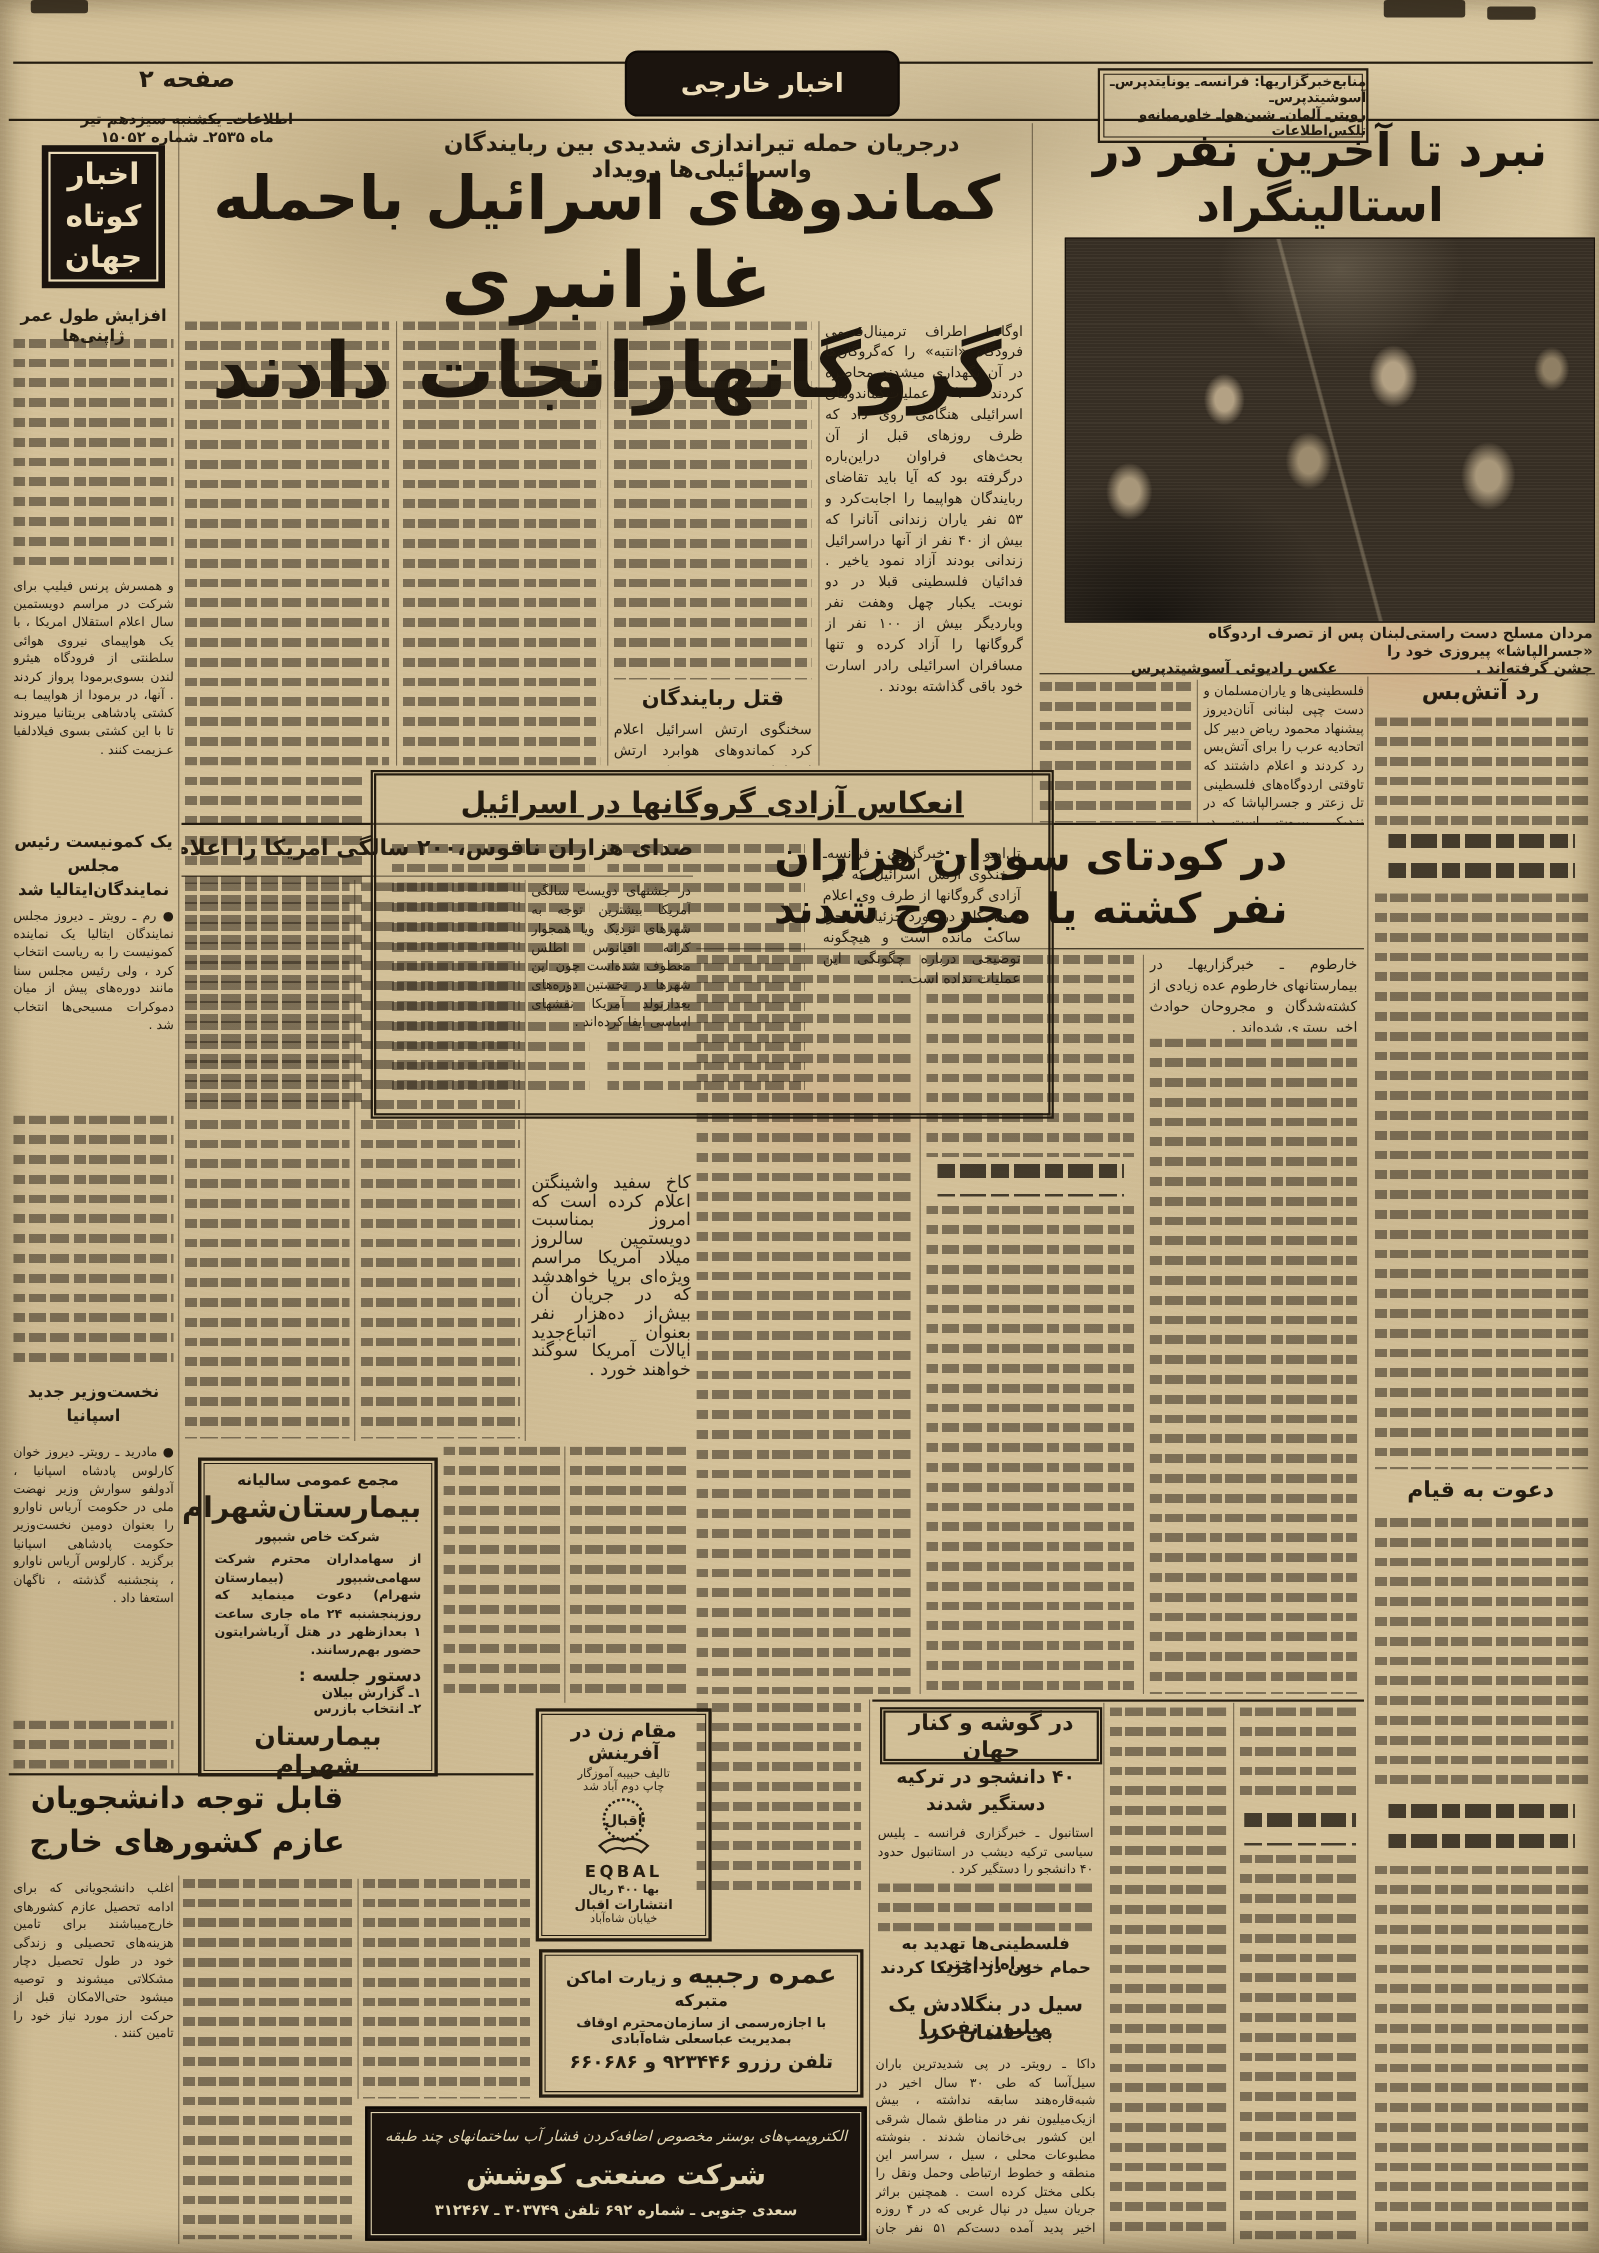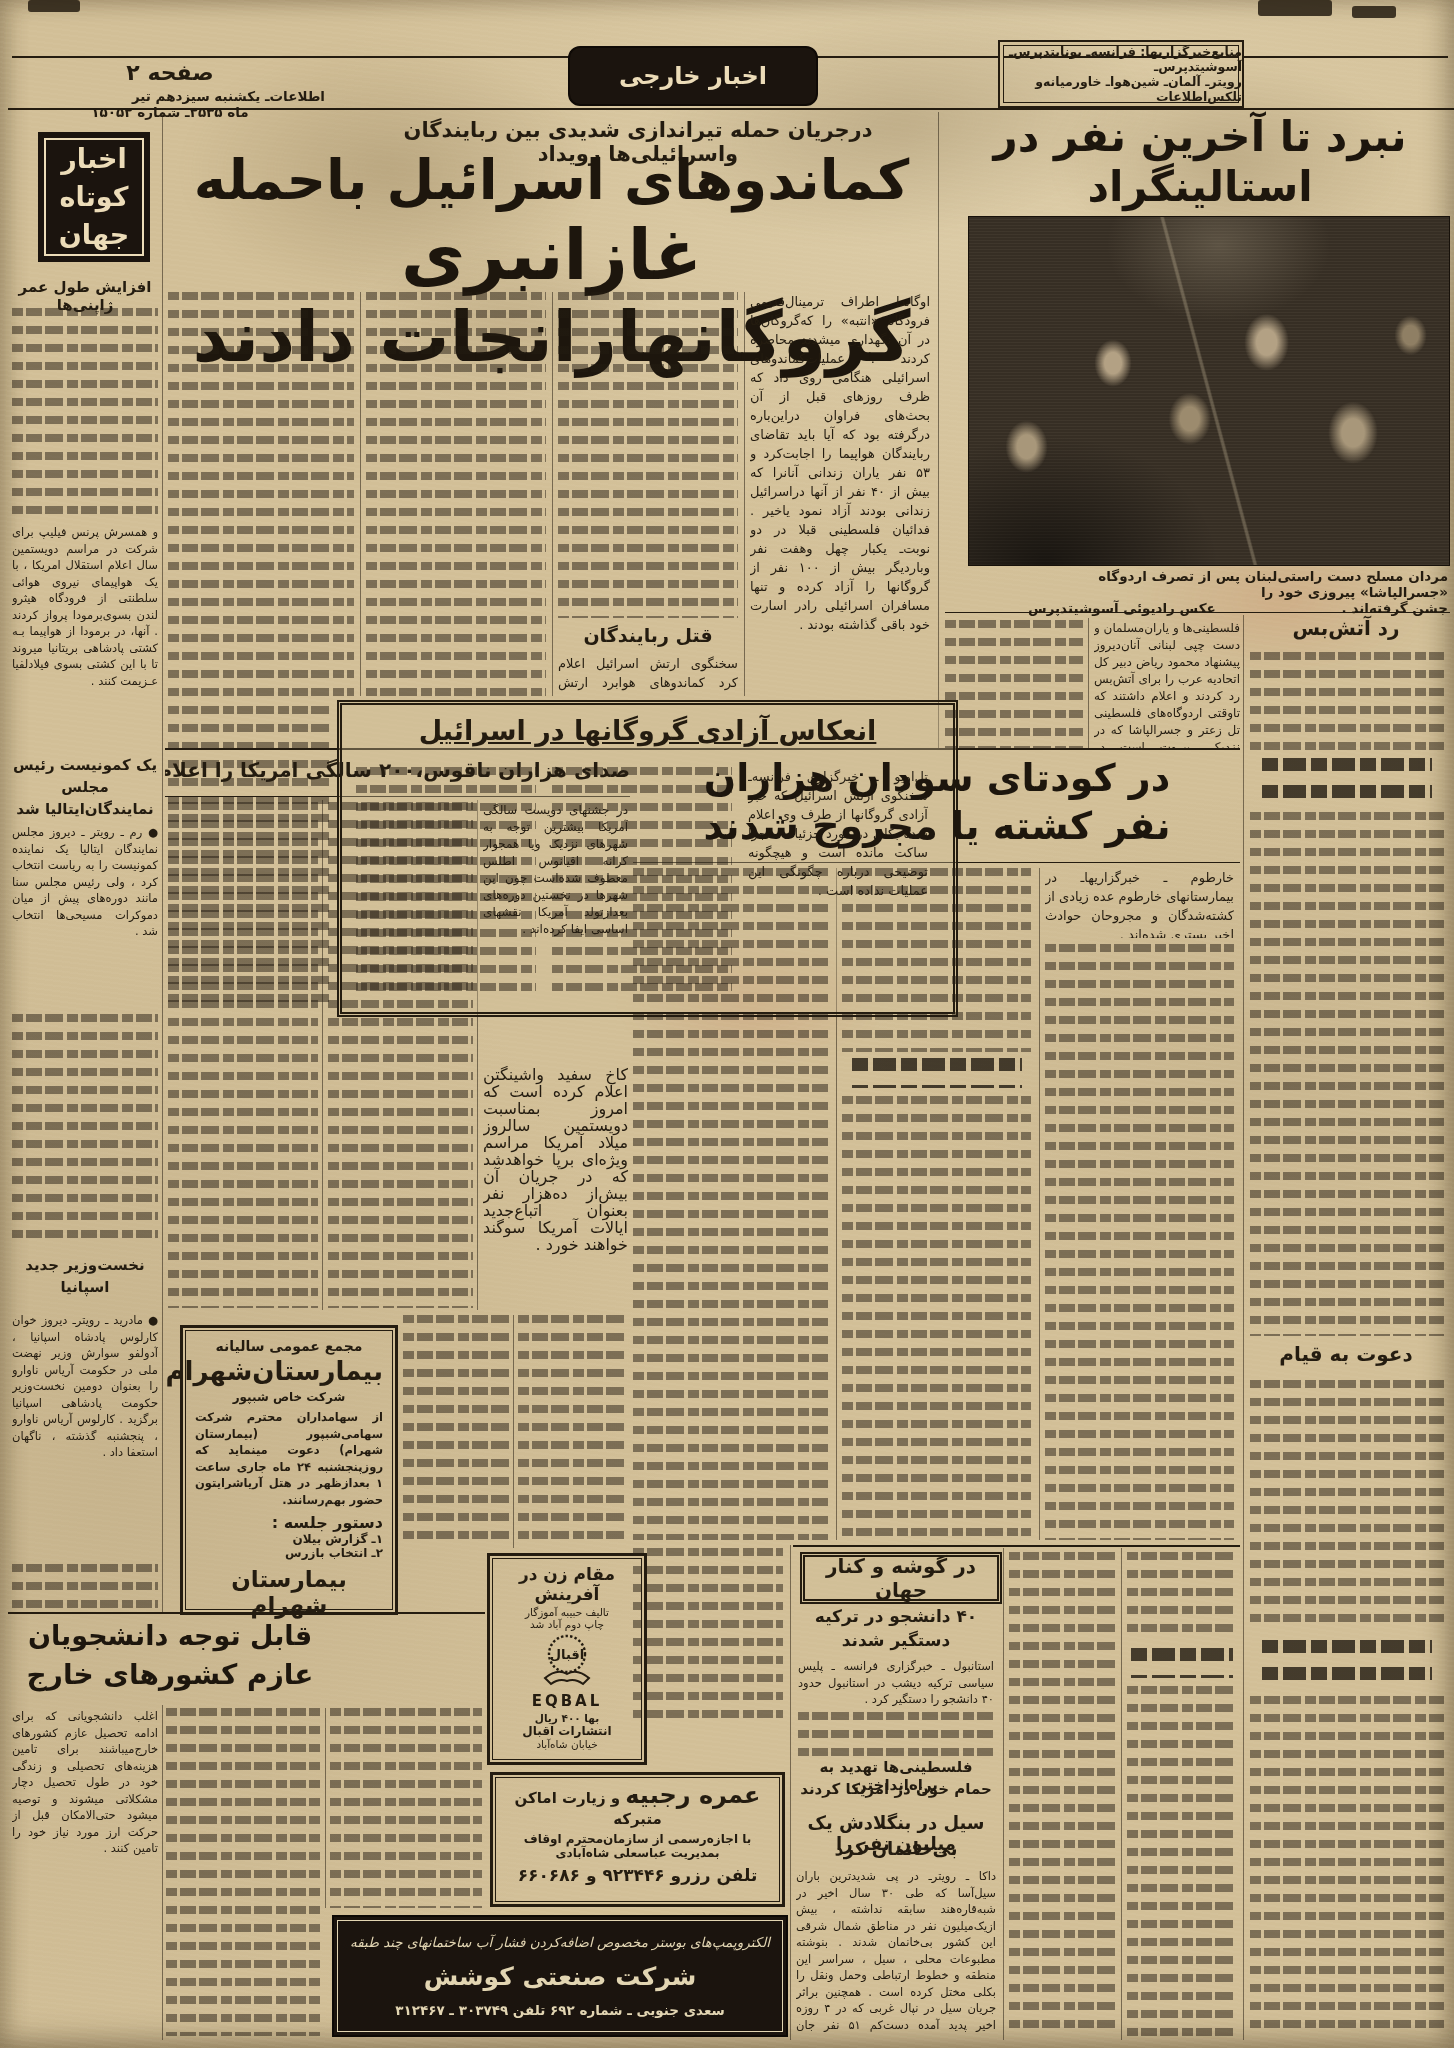--- a/index.html
+++ b/index.html
@@ -88,25 +88,25 @@
   <div class="abs vr" style="left:325px;top:1708px;width:1px;height:200px;"></div>
   <div class="abs hr" style="left:165px;top:748px;width:1075px;height:2px;"></div>
   <div class="abs hr" style="left:165px;top:796px;width:465px;height:1px;"></div>
   <div class="abs hr" style="left:633px;top:862px;width:607px;height:1px;"></div>
   <div class="abs hr" style="left:945px;top:612px;width:505px;height:1px;"></div>
   <div class="abs hr" style="left:793px;top:1545px;width:447px;height:2px;"></div>
   <div class="abs hr" style="left:8px;top:1612px;width:477px;height:2px;"></div>
 
   <div class="abs" style="left:15px;top:60px;width:310px;">
     <div class="bold ctr" style="font-size:22px;">صفحه ۲</div>
-    <div class="bold ctr" style="font-size:13.5px;margin-top:3px;text-align:right;">اطلاعات‌ـ یکشنبه سیزدهم تیر</div>
+    <div class="bold ctr" style="font-size:13.5px;margin-top:16px;">اطلاعات‌ـ یکشنبه سیزدهم تیر</div>
     <div class="bold ctr" style="font-size:13.5px;">ماه ۲۵۳۵ـ شماره ۱۵۰۵۲</div>
   </div>
   <div class="abs banner" style="left:568px;top:46px;width:246px;height:56px;font-size:24px;">اخبار خارجی</div>
-  <div class="abs srcbox" style="left:998px;top:40px;width:242px;height:64px;">
+  <div class="abs srcbox" style="left:998px;top:62px;width:242px;height:64px;">
     <div class="bold" style="font-size:12.5px;">منابع‌خبرگزاریها: فرانسه‌ـ یونایتدپرس‌ـ آسوشیتدپرس‌ـ</div>
     <div class="bold" style="font-size:12.5px;">رویترـ آلمان‌ـ شین‌هواـ خاورمیانه‌و تلکس‌اطلاعات</div>
   </div>
 
   <div class="abs sbox" style="left:38px;top:132px;width:112px;height:130px;font-size:27px;line-height:38px;">
     <div>اخبار</div>
     <div>کوتاه</div>
     <div>جهان</div>
   </div>
   <div class="abs bold ctr" style="left:12px;top:278px;width:146px;font-size:15px;">افزایش طول عمر ژاپنی‌ها</div>

